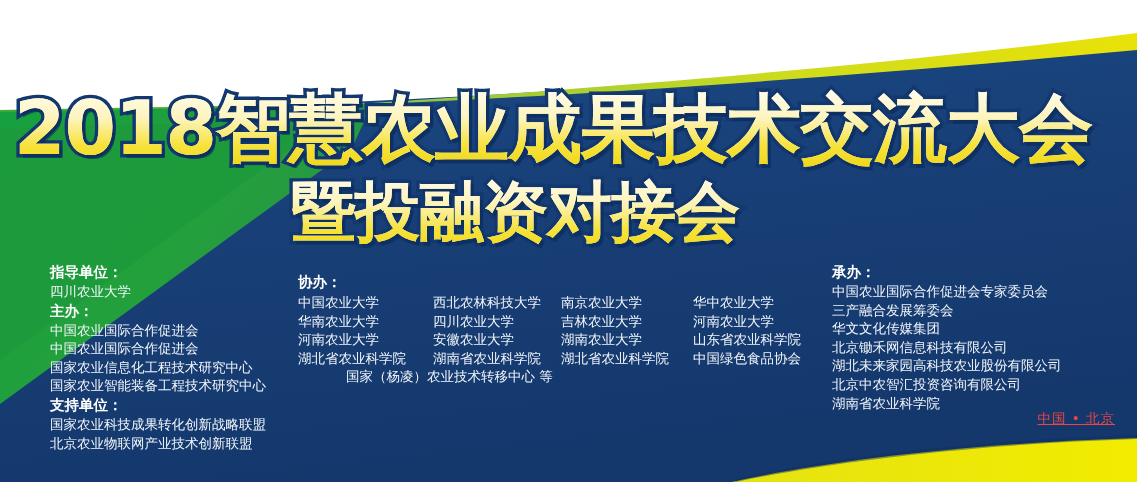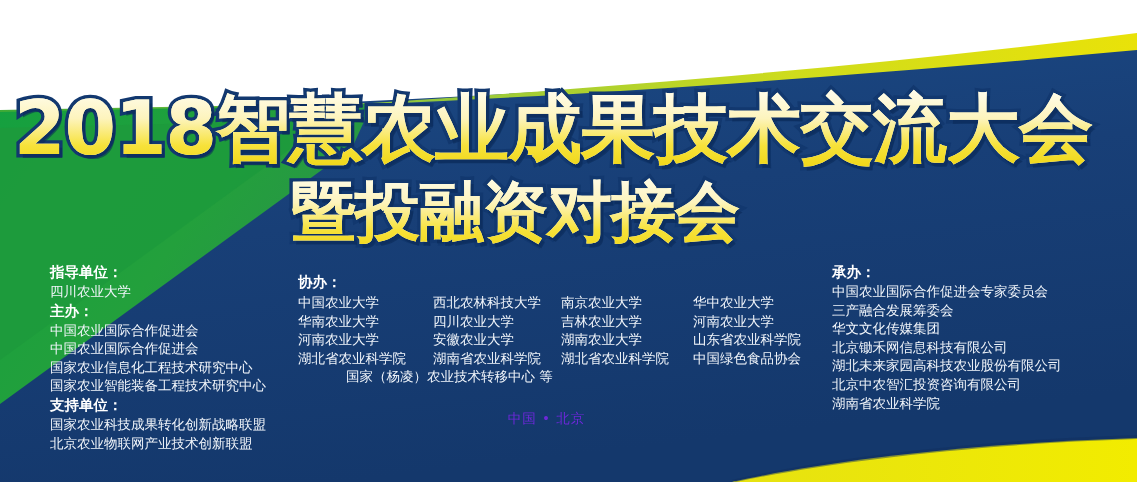--- a/index.html
+++ b/index.html
@@ -131,24 +131,25 @@
     line-height: 18.6px;
     white-space: nowrap;
     margin-left: 48px;
   }
 
   #location {
     position: absolute;
     left: 0;
     top: 410px;
     width: 1137px;
-    text-align: center;
-    font-size: 13.5px;
-    color: #6d28d9;
+    text-align: right;
+    font-size: 13.5px;
+    color: #ef4444;
     letter-spacing: 1px;
+    text-decoration: underline;
   }
   
   #location > span { position: relative; left: -22px; }
 </style>
 </head>
 <body>
 
 <div id="banner">
 
   <svg id="bg-art" viewBox="0 0 1137 482" preserveAspectRatio="none">

